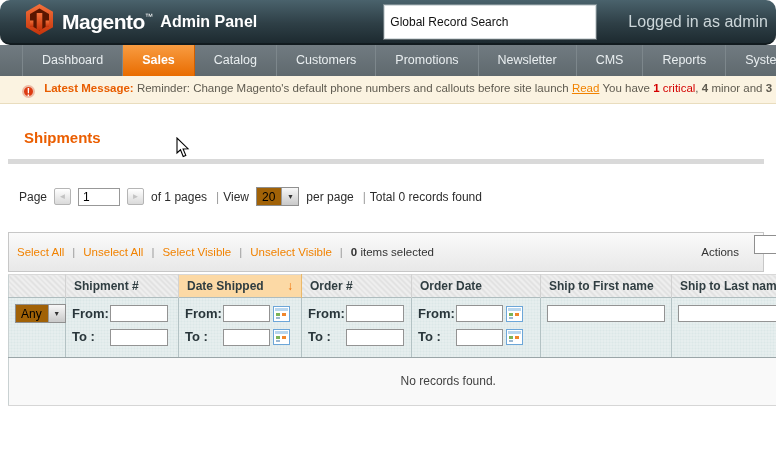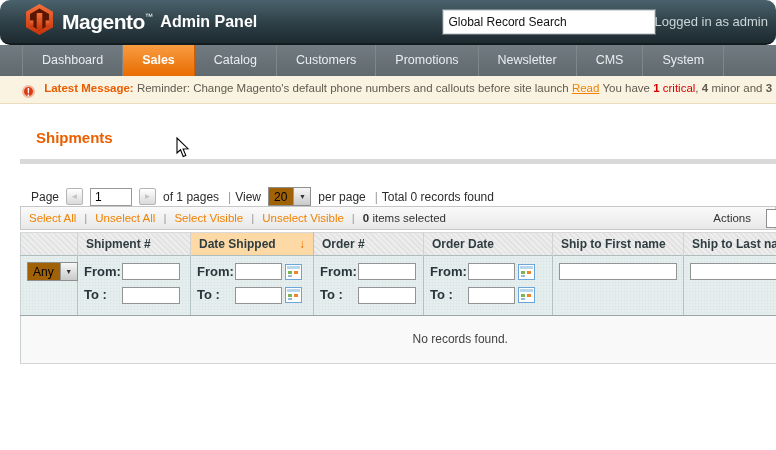--- a/index.html
+++ b/index.html
@@ -8,24 +8,24 @@
   body { position:relative; }
 
   
   .hdr { height:45px; background:linear-gradient(180deg,#4a626c 0%,#2e3f46 55%,#1d2a30 100%);
     border-bottom:2px solid #121b1f; display:flex; align-items:center; padding:0 8px 0 26px;
     white-space:nowrap; overflow:hidden;border-radius:10px; }
   .logo { margin-right:9px; flex-shrink:0; }
   .brand { color:#fff; font-size:21px; font-weight:bold; letter-spacing:-0.5px; }
   .brand sup { font-size:8px; vertical-align:10px; font-weight:normal; }
   .prod { color:#fff; font-size:16px; font-weight:bold; margin-left:8px; }
-  .gsearch { margin-left:auto; width:212px; height:24px; border:1px solid #d7dddf;
+  .gsearch { margin-left:auto; width:212px; height:34px; border:1px solid #d7dddf;
     box-shadow:0 0 0 1px rgba(255,255,255,.28); font-size:12px; padding:2px 5px;
     font-family:"Liberation Sans",sans-serif; color:#111; flex-shrink:0; }
-  .loggedin { color:#ccd6d9; font-size:13px; margin-left:0; flex-shrink:0; }
+  .loggedin { color:#ccd6d9; font-size:16px; margin-left:32px; flex-shrink:0; }
 
   
   .nav { height:31px; background:linear-gradient(180deg,#717b81,#5f696e);
     display:flex; padding-left:22px; }
   .nav .tab { line-height:31px; padding:0 19px; color:#e9eef0; font-size:12.5px;
     border-right:1px solid #7d878c; cursor:pointer; }
   .nav .tab:first-child { border-left:1px solid #7d878c; }
   .nav .tab.active { background:linear-gradient(180deg,#f89c42,#e96c00);
     color:#fff; font-weight:bold; border-right-color:#d15f00; }
 
@@ -37,42 +37,42 @@
     background:#dd3b12; border:2px solid #eebba5; color:#fff; font-weight:bold; font-size:10px;
     line-height:12px; text-align:center; vertical-align:-4px; margin-right:6px; }
   .nlabel { color:#e85d00; font-weight:bold; }
   .olink { color:#f18200; text-decoration:underline; cursor:pointer; }
   .crit-num { color:#d40000; font-weight:bold; }
   .crit { color:#d40000; }
   .b { font-weight:bold; }
   .notice .l2 { margin:3px 0 0 14px; }
 
   
-  .main { padding-left:20px; }
+  .main { padding-left:8px; }
   .ptitle { margin:25px 0 0 16px; color:#eb5e00; font-size:15px; font-weight:bold; }
   .hr-bar { height:5px; background:#d9d9d9; margin-top:13px; width:756px; }
 
   
   .pager { margin:23px 0 0 11px; display:flex; align-items:center; font-size:12px; color:#2c2c2c; }
   .pager > * { margin-right:7px; }
   .pgbtn { width:17px; height:17px; border:1px solid #b5b5b5; border-radius:2px;
     background:linear-gradient(#ffffff,#dadada); color:#c3c3c3; font-size:8px;
     display:inline-flex; align-items:center; justify-content:center; cursor:pointer; }
   .pginput { width:42px; height:18px; border:1px solid #989898; font-size:12px; padding:1px 4px;
     font-family:"Liberation Sans",sans-serif; }
   .sep { color:#9a9a9a; margin:0 4px 0 2px; }
   .fselect { display:inline-flex; align-items:stretch; border:1px solid #8f8f8f; background:#a16207;
     height:19px; cursor:pointer; }
   .fselect .val { padding:2px 6px 0 5px; font-size:12px; color:#000; }
   .fselect .sarrow { width:17px; background:linear-gradient(#f7f7f7,#c9c9c9);
     border-left:1px solid #9a9a9a; display:flex; align-items:center; justify-content:center;
     font-size:7px; color:#333; }
 
   
-  .ma { margin-top:0; width:756px; height:24px; border:1px solid #c7c7c7;
+  .ma { margin-top:26px; width:756px; height:40px; border:1px solid #c7c7c7;
     background:linear-gradient(#fafafa,#e8e8e8); display:flex; align-items:center;
     font-size:11.5px; padding:0 8px; position:relative; color:#333; }
   .ma .olink { text-decoration:none; }
   .ma .msep { color:#9a9a9a; margin:0 8px; }
   .ma .actions { margin-left:auto; padding-right:16px; }
   .ma-select { position:absolute; left:745px; top:2px; width:70px; height:19px;
     border:1px solid #8f8f8f; background:#fff; }
 
   
   .grid { margin-top:2px; }
@@ -127,20 +127,21 @@
 </div>
 
 <div class="nav">
   <div class="tab">Dashboard</div>
   <div class="tab active">Sales</div>
   <div class="tab">Catalog</div>
   <div class="tab">Customers</div>
   <div class="tab">Promotions</div>
   <div class="tab">Newsletter</div>
   <div class="tab">CMS</div>
+  <div class="tab">Reports</div>
   <div class="tab">System</div>
 </div>
 
 <div class="notice">
   <div class="l1">
     <span class="alert-ico">!</span>
     <span class="nlabel">Latest Message:</span>
     <span>Reminder: Change Magento's default phone numbers and callouts before site launch</span>
     <span class="olink">Read</span>
     <span>You have</span>

